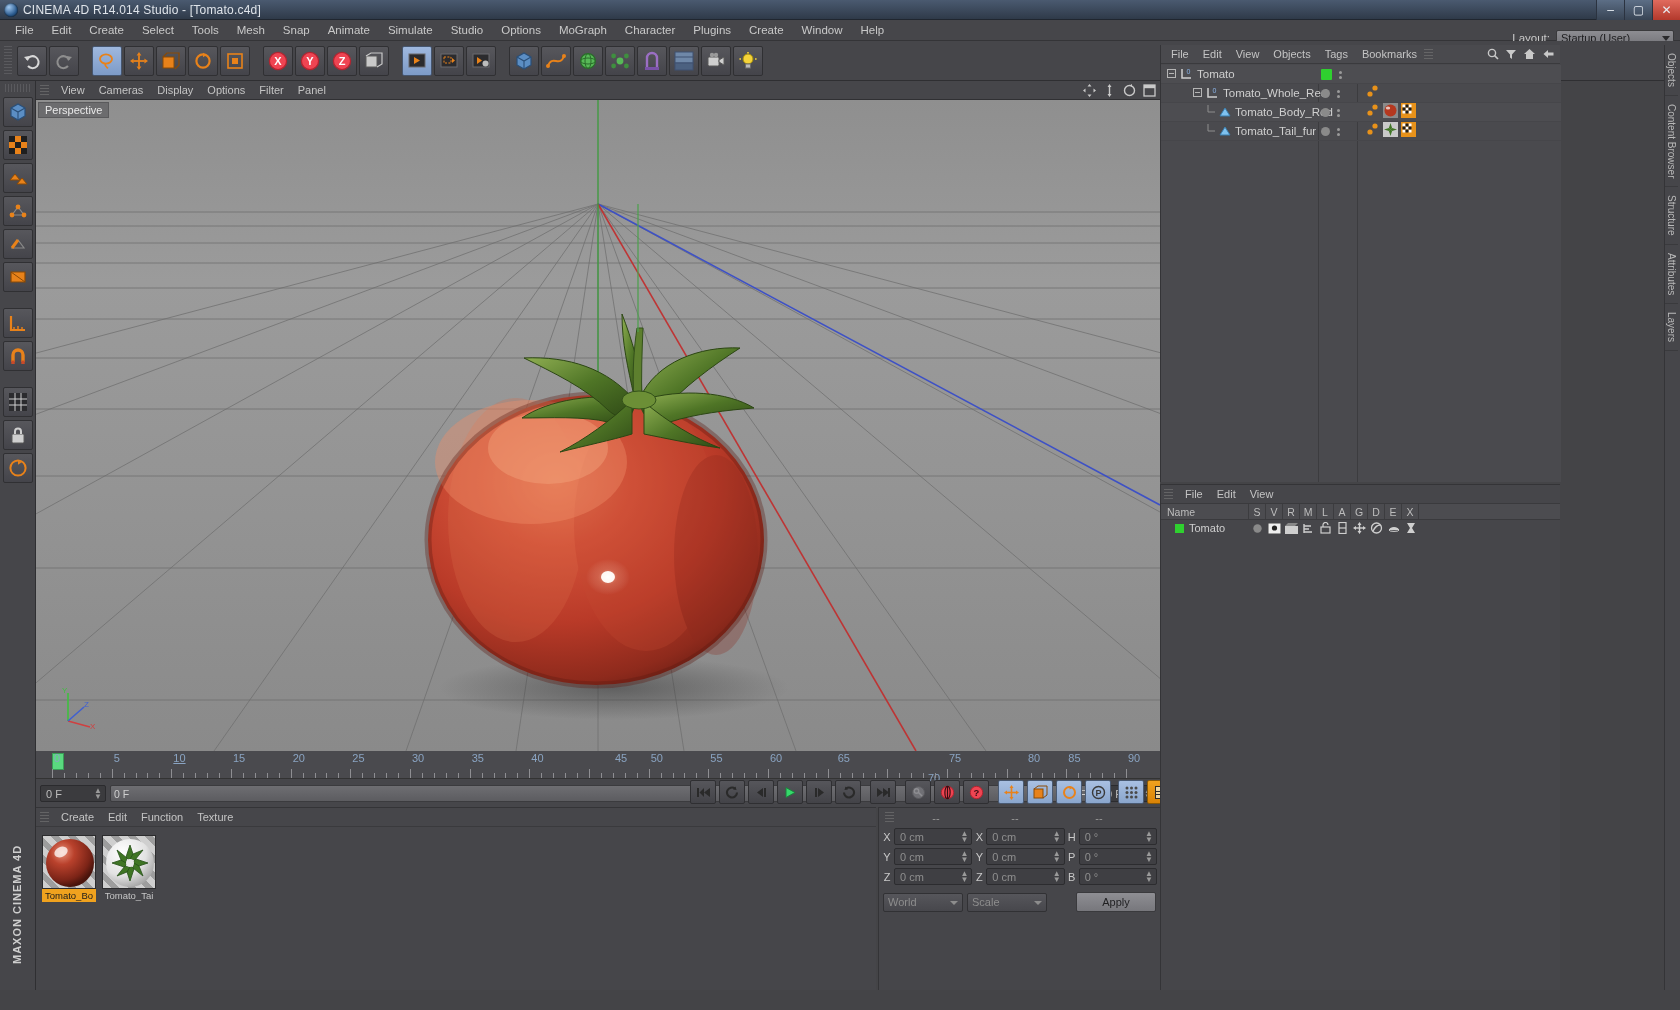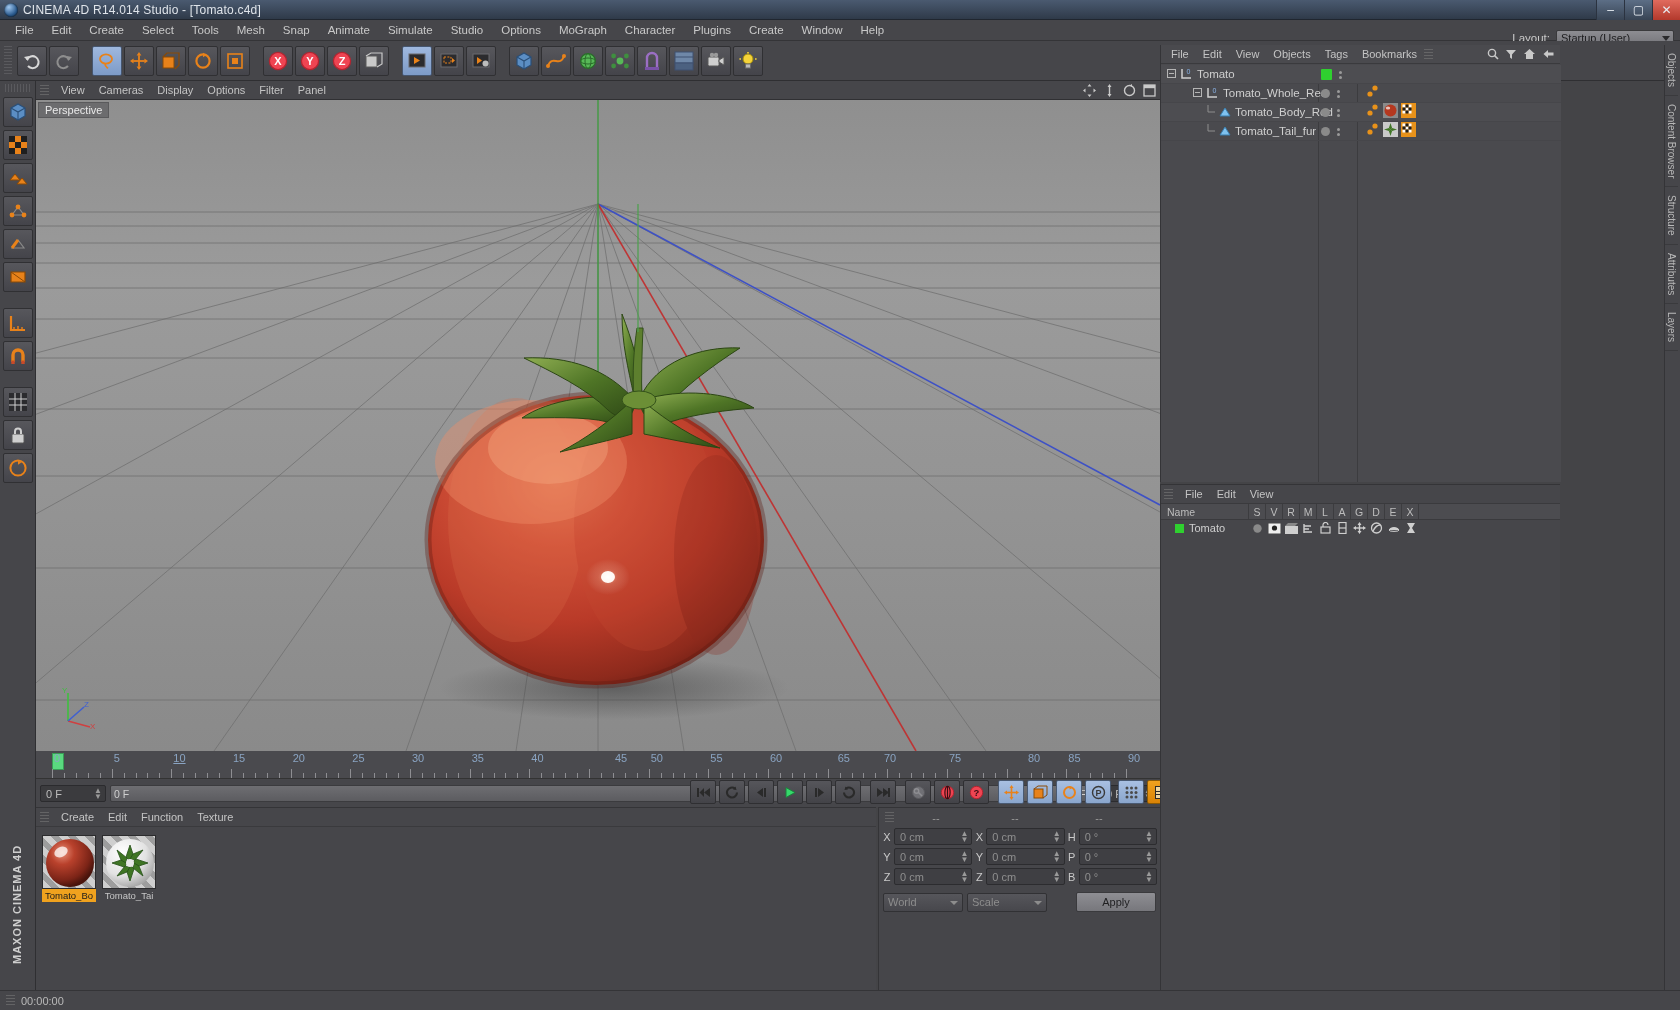--- a/index.html
+++ b/index.html
@@ -719,21 +719,21 @@
         <div class="tick" style="left: 755.867px; height: 5px;"></div>
         <div class="tick" style="left: 767.8px; height: 5px;"></div>
         <div class="tick" style="left: 779.733px; height: 5px;"></div>
         <div class="tick" style="left: 791.667px; height: 9px;"></div>
         <div class="lbl" style="left: 793.667px; padding-left: 8px;">65</div>
         <div class="tick" style="left: 803.6px; height: 5px;"></div>
         <div class="tick" style="left: 815.533px; height: 5px;"></div>
         <div class="tick" style="left: 827.467px; height: 5px;"></div>
         <div class="tick" style="left: 839.4px; height: 5px;"></div>
         <div class="tick" style="left: 851.333px; height: 9px;"></div>
-        <div class="lbl" style="left: 848px;">70</div>
+        <div class="lbl" style="left: 892px; margin-top: 20px;">70</div>
         <div class="tick" style="left: 863.267px; height: 5px;"></div>
         <div class="tick" style="left: 875.2px; height: 5px;"></div>
         <div class="tick" style="left: 887.133px; height: 5px;"></div>
         <div class="tick" style="left: 899.067px; height: 5px;"></div>
         <div class="tick" style="left: 911px; height: 9px;"></div>
         <div class="lbl" style="left: 913px;">75</div>
         <div class="tick" style="left: 922.933px; height: 5px;"></div>
         <div class="tick" style="left: 934.867px; height: 5px;"></div>
         <div class="tick" style="left: 946.8px; height: 5px;"></div>
         <div class="tick" style="left: 958.733px; height: 5px;"></div>
@@ -1287,18 +1287,14 @@
   </div>
 
   <div class="vtabs" id="vtabs">
       <div class="vtab">Objects</div>
       <div class="vtab">Content Browser</div>
       <div class="vtab">Structure</div>
       <div class="vtab">Attributes</div>
       <div class="vtab">Layers</div>
     </div>
 
-  <div class="status">
-    <div class="sgrip"></div>
-    <span>00:00:00</span>
-  </div>
 
 </div>
 
 </body></html>

